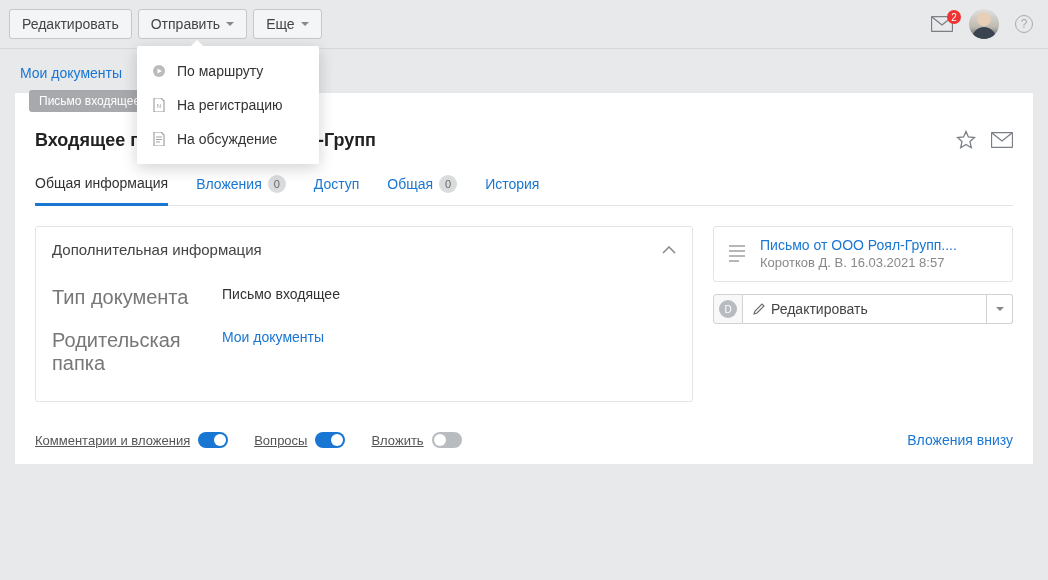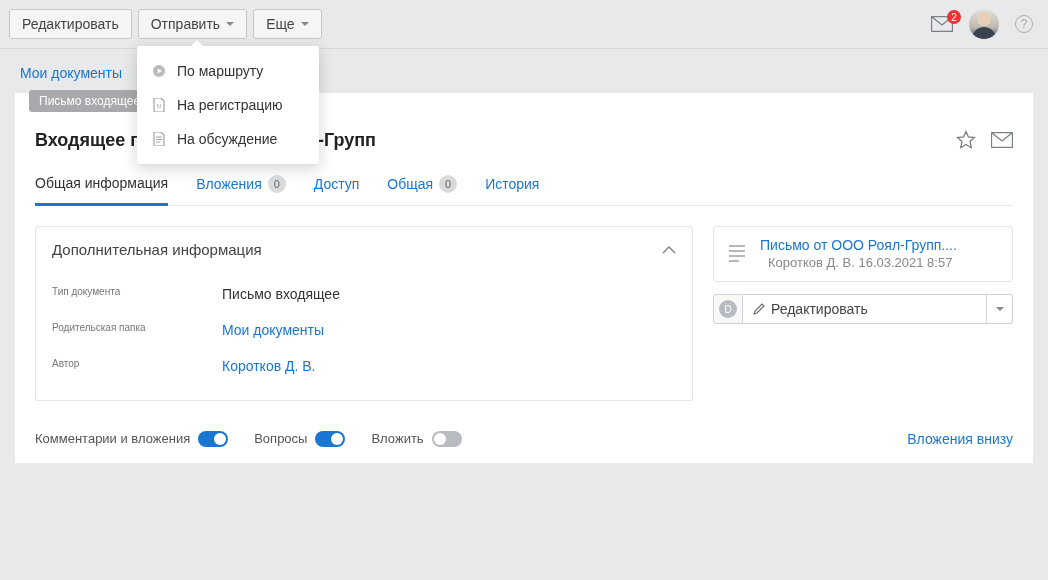--- a/index.html
+++ b/index.html
@@ -239,21 +239,21 @@
   .info-grid {
     padding: 4px 16px 16px 16px;
   }
   .info-row {
     display: flex;
     padding: 10px 0;
   }
   .info-label {
     width: 170px;
     color: #777;
-    font-size: 10px;
+    font-size: 20px;
   }
   .info-value {
     color: #333;
     font-size: 14px;
   }
   .info-value.link { color: #1976d2; cursor: pointer; }
 
   .panel-right {
     width: 300px;
   }
@@ -281,21 +281,20 @@
     color: #1976d2;
     text-decoration: none;
     font-size: 14px;
     display: block;
     text-align: center;
   }
   .version-meta {
     color: #888;
     font-size: 13px;
     margin-top: 2px;
-    margin-left: 8px;
   }
   .edit-row {
     display: flex;
     gap: 0;
   }
   .edit-circle {
     width: 30px; height: 30px;
     border: 1px solid #d0d2d5;
     border-radius: 3px 0 0 3px;
     display: flex;
@@ -338,24 +337,25 @@
   }
 
   .footer {
     display: flex;
     align-items: center;
     padding: 10px 20px 16px 20px;
     gap: 26px;
   }
   .toggle-group {
     display: flex;
-    align-items: flex-start;
+    align-items: flex-end;
     gap: 8px;
     font-size: 13px;
     color: #555;
+    text-decoration: underline;
   }
   .toggle {
     width: 30px; height: 16px;
     border-radius: 8px;
     position: relative;
     cursor: pointer;
   }
   .toggle.on { background: #1976d2; }
   .toggle.off { background: #b8bbbf; }
   .toggle::after {
@@ -486,24 +486,20 @@
       </div>
       <div class="info-grid">
         <div class="info-row">
           <div class="info-label">Тип документа</div>
           <div class="info-value">Письмо входящее</div>
         </div>
         <div class="info-row">
           <div class="info-label">Родительская папка</div>
           <div class="info-value link">Мои документы</div>
         </div>
-        <div class="info-row">
-          <div class="info-label">Автор</div>
-          <div class="info-value link">Коротков Д. В.</div>
-        </div>
       </div>
     </div>
 
     <div class="panel-right">
       <div class="version-card">
         <div class="version-icon">
           <svg width="20" height="24" viewBox="0 0 20 24">
               <line x1="2" y1="4" x2="18" y2="4" stroke="#999" stroke-width="1.4"></line>
               <line x1="2" y1="9" x2="18" y2="9" stroke="#999" stroke-width="1.4"></line>
               <line x1="2" y1="14" x2="18" y2="14" stroke="#999" stroke-width="1.4"></line>

